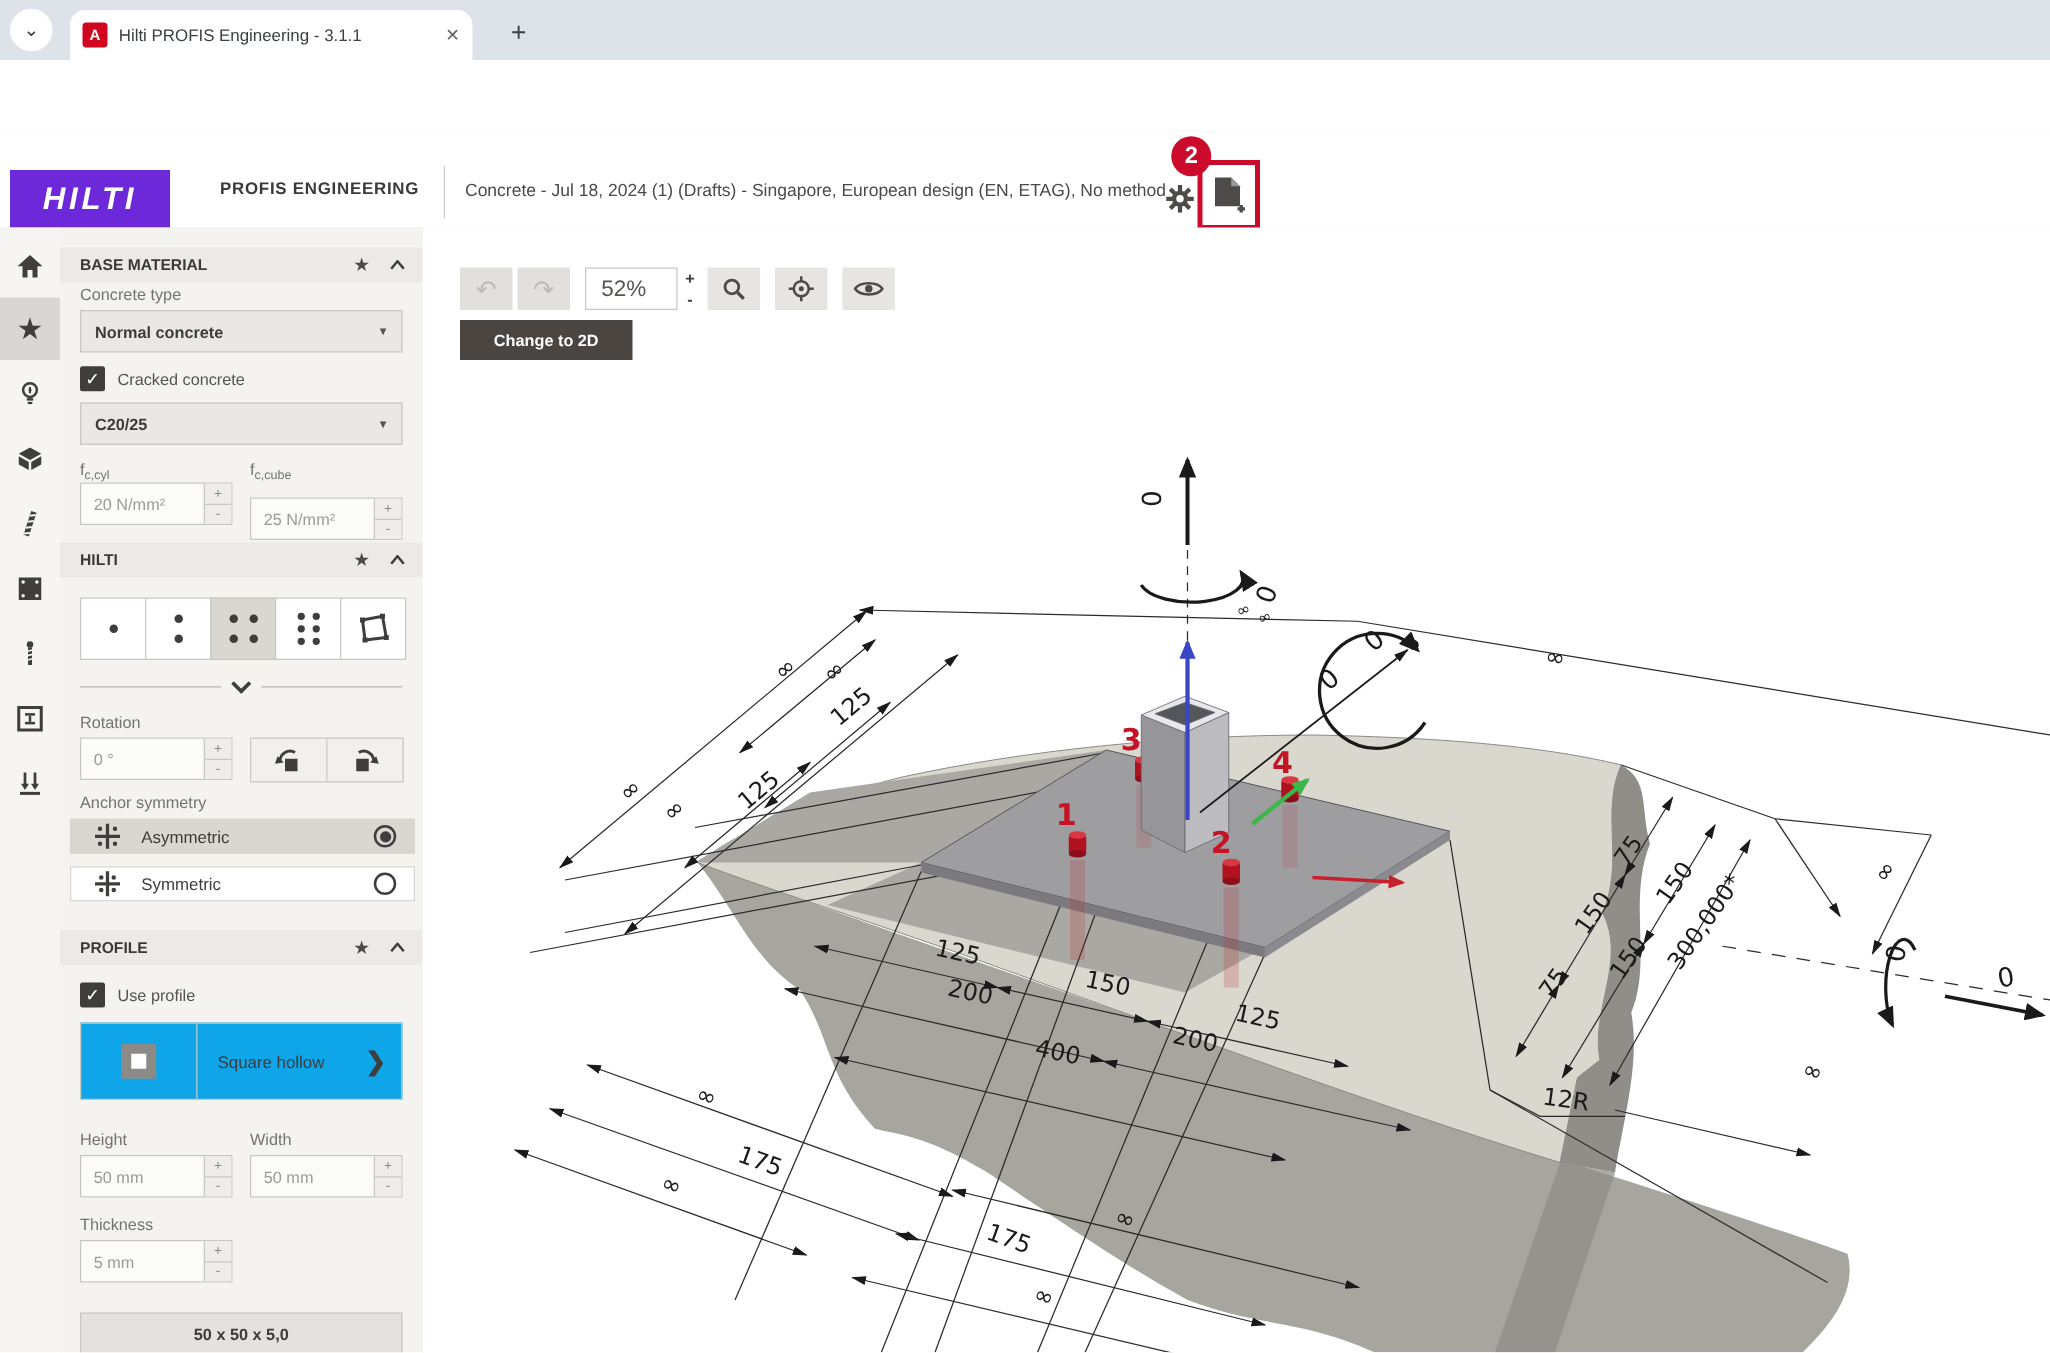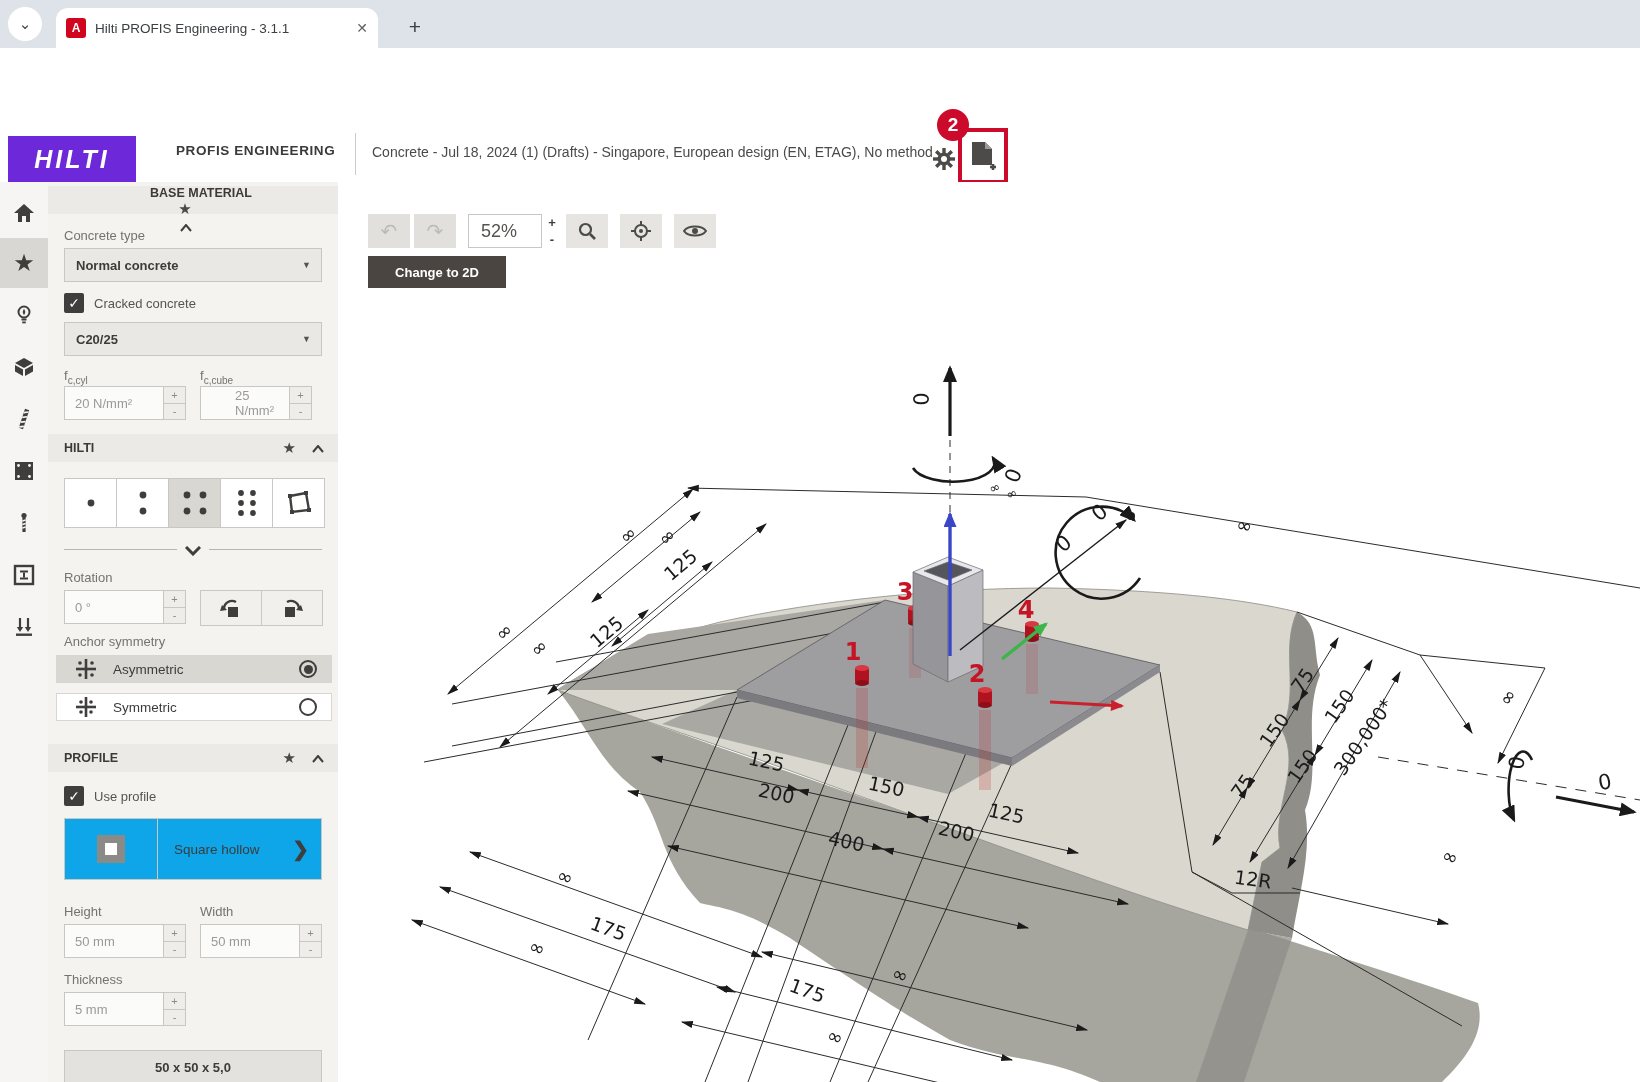--- a/index.html
+++ b/index.html
@@ -227,21 +227,21 @@
           </g>
         <polygon points="8,17 4.8,12 11.2,12" fill="#3f3e3c"></polygon>
           <polygon points="16,17 12.8,12 19.2,12" fill="#3f3e3c"></polygon>
         <rect x="4" y="18.5" width="16" height="2.4" fill="#3f3e3c"></rect>
       </svg>
     </div>
   </div>
 
   <div id="panel">
 
-    <div class="sechdr" style="top:4px;flex-direction:column;">
+    <div class="sechdr" style="top:16px;">
       <div class="t">BASE MATERIAL</div>
       <div class="star">★</div>
       <div class="chev"><svg width="12" height="8" viewBox="0 0 12 8">
             <polyline points="1,7 6,1 11,7" fill="none" stroke="#3f3e3c" stroke-width="2"></polyline>
           </svg></div>
     </div>
     <div class="lbl" style="left:16px;top:46px;">Concrete type</div>
     <div class="drop" style="top:66px;">
       <div class="v">Normal concrete</div>
       <div class="c">▼</div>
@@ -256,21 +256,21 @@
     </div>
     <div class="lbl" style="left:16px;top:186px;"><span>f</span><sub style="font-size:10px;">c,cyl</sub></div>
     <div class="lbl" style="left:152px;top:186px;"><span>f</span><sub style="font-size:10px;">c,cube</sub></div>
     <div class="stepper" style="left:16px;top:204px;width:122px;">
       <div class="v">20 N/mm²</div>
       <div class="bt">
           <div>+</div>
           <div>-</div>
         </div>
     </div>
-    <div class="stepper" style="left:152px;top:204px;width:112px;padding-left:24px;">
+    <div class="stepper" style="left:152px;top:216px;width:122px;">
       <div class="v">25 N/mm²</div>
       <div class="bt">
           <div>+</div>
           <div>-</div>
         </div>
     </div>
 
     <div class="sechdr" style="top:252px;">
       <div class="t">HILTI</div>
       <div class="star">★</div>

